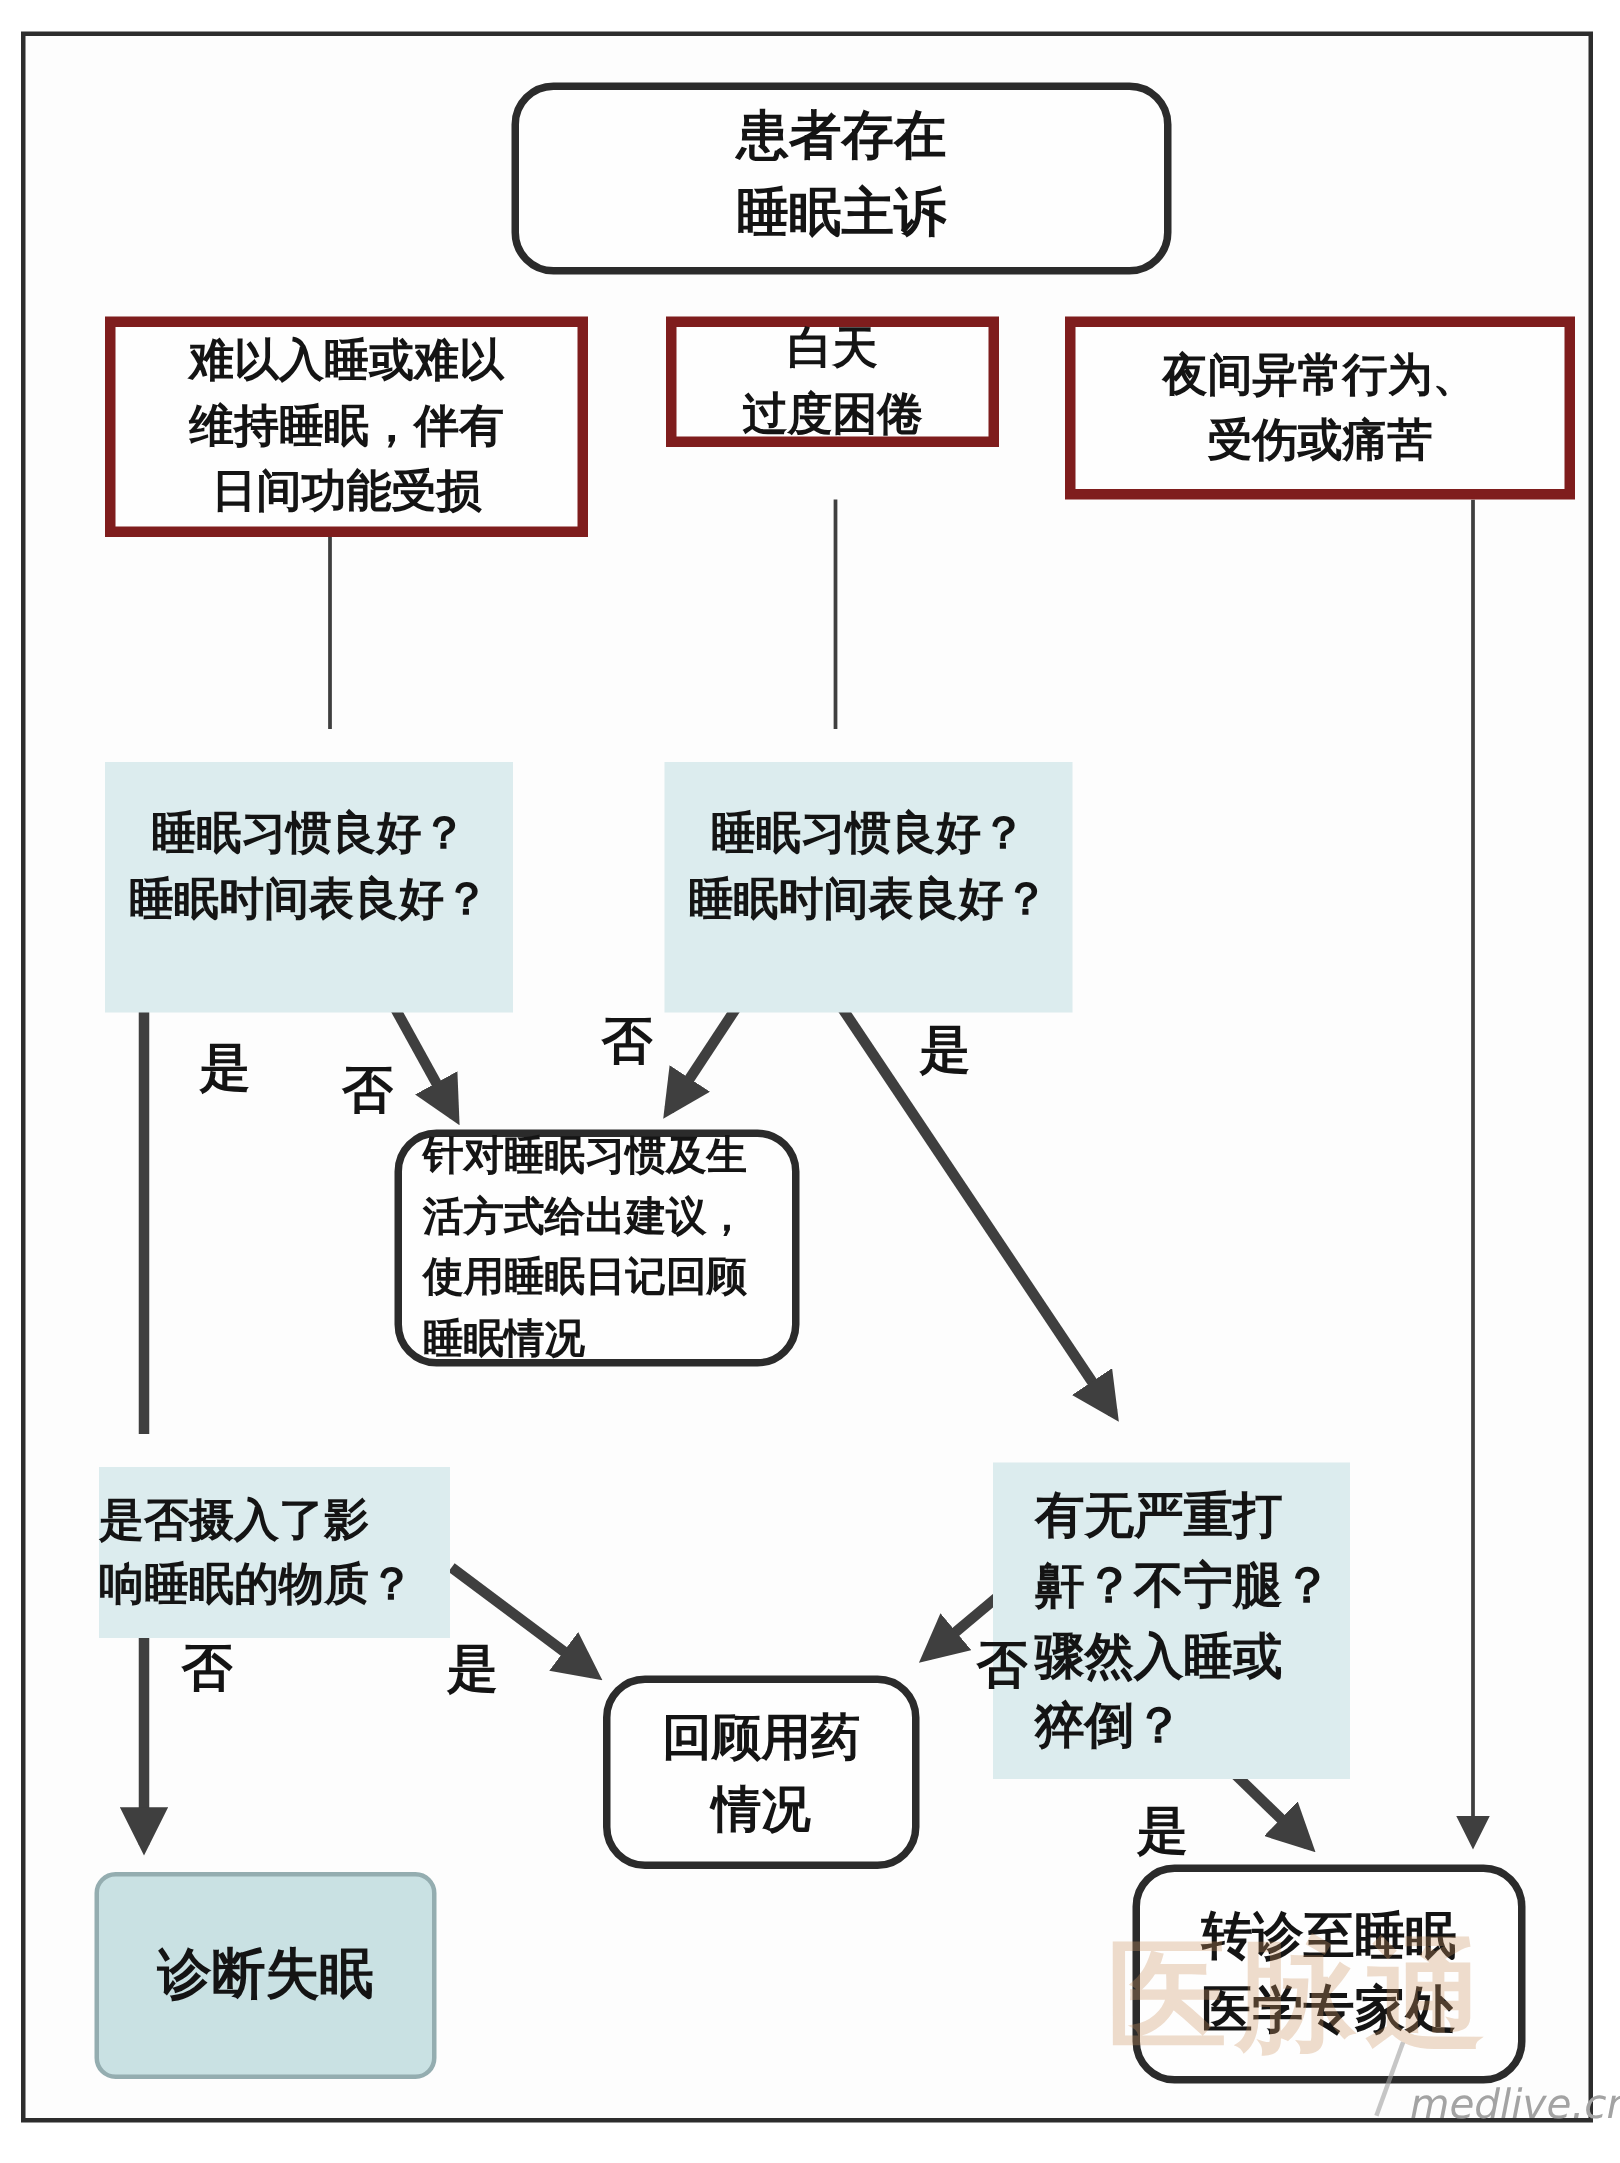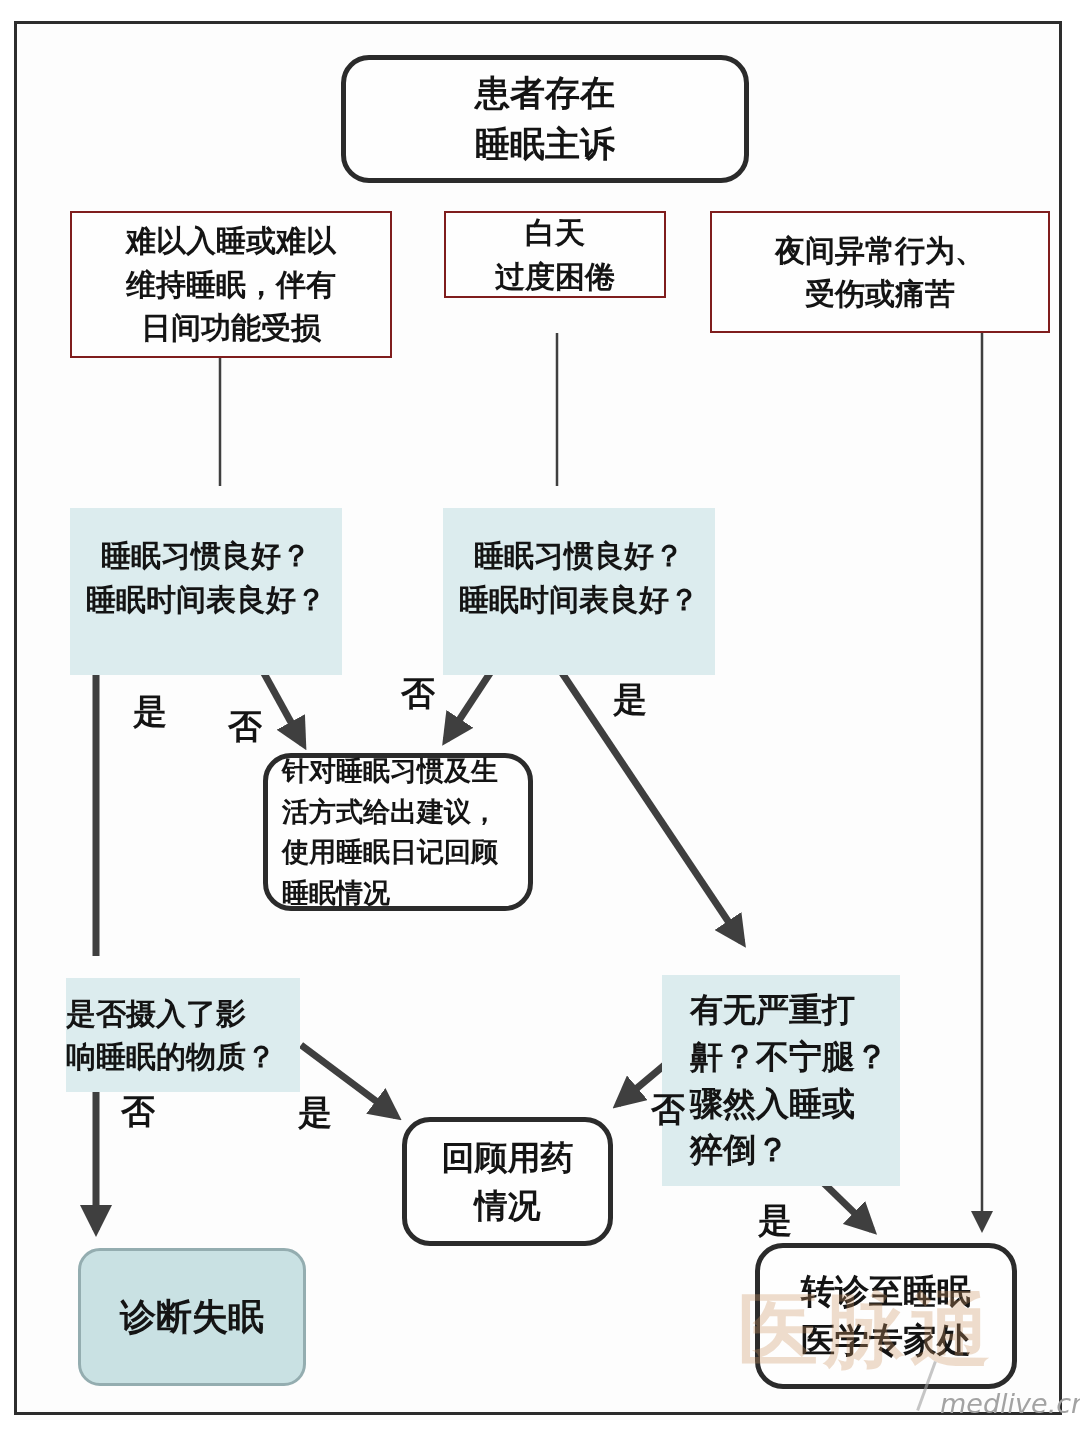--- a/index.html
+++ b/index.html
@@ -14,36 +14,36 @@
     border:3px solid #2d2d2d; background:#fdfdfd; box-sizing:border-box;
   }
   svg.overlay { position:absolute; left:0; top:0; pointer-events:none; }
   .node {
     position:absolute; box-sizing:border-box;
     display:flex; align-items:center; justify-content:center;
     text-align:center; font-weight:bold; white-space:pre-line;
     line-height:1.45; color:#141414;
   }
   .round { border:5px solid #2b2b2b; border-radius:28px; background:#fefefe; }
-  .plain { border:2px solid #7f1d1d; background:#fefefe; }
+  .plain { border:7px solid #7f1d1d; background:#fefefe; }
   .blue  { background:#dcecee;margin-top:20px; }
   .teal  { background:#c9e1e3; border:3px solid #94adb0; border-radius:22px; }
   .left-text { justify-content:flex-start; text-align:left; }
 
-  #n-start      { left:341px; top:55px;  width:408px; height:128px; font-size:35px; }
+  #n-start      { left:341px; top:55px;  width:440px; height:128px; font-size:35px;font-family:Liberation Mono, monospace; }
   #n-insomnia   { left:70px;  top:211px; width:322px; height:147px; font-size:30px; }
   #n-daytime    { left:444px; top:211px; width:222px; height:87px; font-size:30px; }
   #n-nocturnal  { left:710px; top:211px; width:340px; height:122px; font-size:30px; }
   #n-habits1    { left:70px;  top:488px; width:272px; height:167px; font-size:30px; padding-bottom:28px; }
   #n-habits2    { left:443px; top:488px; width:272px; height:167px; font-size:30px; padding-bottom:28px; }
   #n-advice     { left:263px; top:753px; width:270px; height:158px; font-size:27px; padding-left:14px; line-height:1.5; }
   #n-substance  { left:66px;  top:958px; width:234px; height:114px; font-size:30px; }
   #n-snoring    { left:662px; top:955px; width:238px; height:211px; font-size:33px; padding-left:28px; line-height:1.42; }
   #n-review     { left:402px; top:1117px; width:211px; height:129px; font-size:33px; }
-  #n-diagnose   { left:78px;  top:1248px; width:228px; height:138px; font-size:36px; }
+  #n-diagnose   { left:63px;  top:1248px; width:228px; height:138px; font-size:36px;border-radius:14px; }
   #n-refer      { left:755px; top:1243px; width:262px; height:146px; font-size:34px; }
 
   .edge-label {
     position:absolute; font-weight:bold; font-size:34px; color:#141414;
     transform:translate(-50%,-50%); white-space:nowrap;
   }
   #lbl-yes1 { left:150px; top:712px; }
   #lbl-no1  { left:245px; top:727px; }
   #lbl-no2  { left:418px; top:694px; }
   #lbl-yes2 { left:630px; top:700px; }

